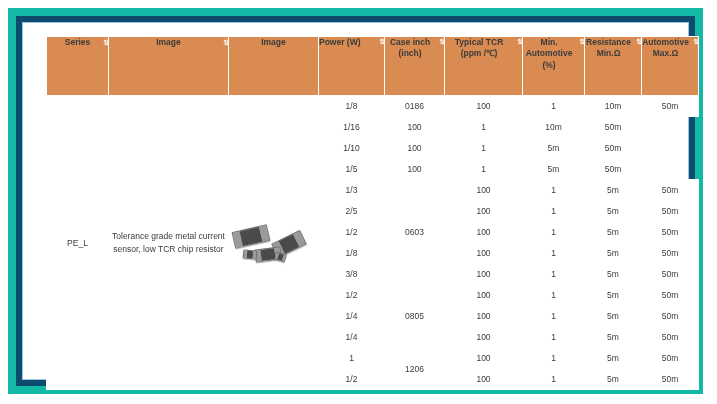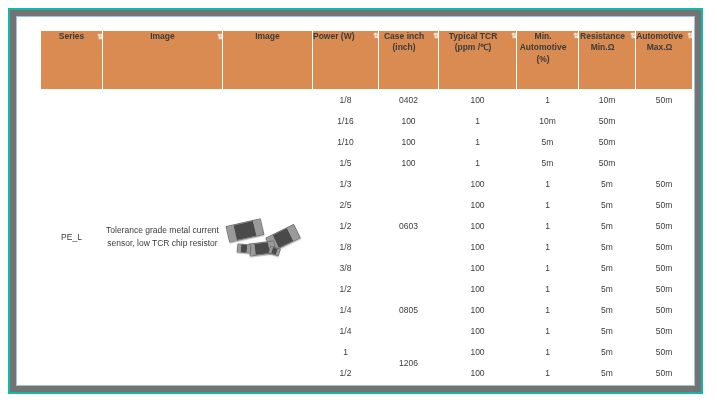--- a/index.html
+++ b/index.html
@@ -12,23 +12,23 @@
     height: 404px;
     font-family: "Liberation Sans", sans-serif;
     overflow: hidden;
   }
   .page-frame {
     position: absolute;
     left: 8px;
     top: 8px;
     width: 695px;
     height: 386px;
-    border: 2px solid #14b8a6;
+    border: 8px solid #14b8a6;
     box-sizing: border-box;
-    background: #737373;
+    background: #0c4a6e;
     padding: 6px;
   }
   .inner-frame {
     width: 100%;
     height: 100%;
     border: 1px solid #9dc3e6;
     box-sizing: border-box;
     background: #ffffff;
     padding: 7px 10px 10px 10px;
   }
@@ -284,21 +284,21 @@
                   <div class="band right"></div>
                 </div>
                 <div class="chip chip5">
                   <div class="band"></div>
                   <div class="body-dark"></div>
                   <div class="band right"></div>
                 </div>
               </div>
             </td>
             <td>1/8</td>
-            <td>0402</td>
+            <td>0186</td>
             <td>100</td>
             <td>1</td>
             <td>10m</td>
             <td>50m</td>
           </tr>
           <tr>
             <td>1/16</td>
             <td>100</td>
             <td>1</td>
             <td>10m</td>

